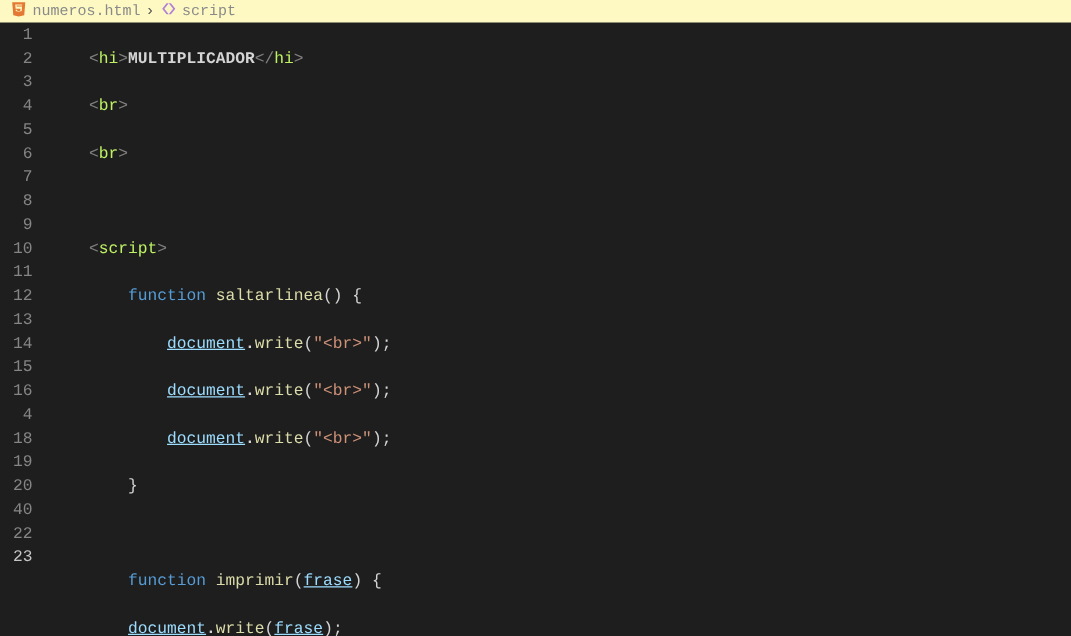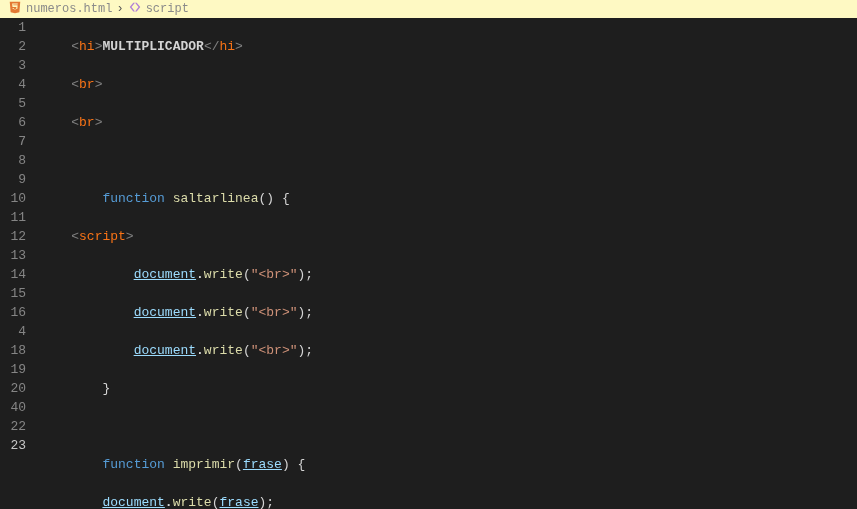--- a/index.html
+++ b/index.html
@@ -36,21 +36,21 @@
     flex-shrink: 0;
   }
   .gutter div { height: 19px; }
   .code {
     white-space: pre;
     position: relative;
   }
   .code-line { height: 19px; }
   
   .punct { color: #808080; }
-  .tag { color: #f97316; }
+  .tag { color: #bef264; }
   .text { color: #d4d4d4; font-weight: bold; }
   .keyword { color: #569cd6; }
   .func { color: #dcdcaa; }
   .ident { color: #9cdcfe; text-decoration: underline; }
   .str { color: #ce9178; }
   .paren { color: #d4d4d4; }
 </style>
 </head>
 <body>
 
@@ -95,22 +95,22 @@
     <div>40</div>
     <div>22</div>
     <div style="color:#c6c6c6">23</div>
   </div>
 
   <div class="code">
 <div class="code-line">    <span class="punct">&lt;</span><span class="tag">hi</span><span class="punct">&gt;</span><span class="text">MULTIPLICADOR</span><span class="punct">&lt;/</span><span class="tag">hi</span><span class="punct">&gt;</span></div>
 <div class="code-line">    <span class="punct">&lt;</span><span class="tag">br</span><span class="punct">&gt;</span></div>
 <div class="code-line">    <span class="punct">&lt;</span><span class="tag">br</span><span class="punct">&gt;</span></div>
 <div class="code-line"></div>
+<div class="code-line">    <span class="punct">&lt;</span><span class="tag">script</span><span class="punct">&gt;</span></div>
 <div class="code-line">        <span class="keyword">function</span> <span class="func">saltarlinea</span><span class="paren">() </span><span class="paren">{</span></div>
-<div class="code-line">    <span class="punct">&lt;</span><span class="tag">script</span><span class="punct">&gt;</span></div>
 <div class="code-line">            <span class="ident">document</span><span class="text">.</span><span class="func">write</span><span class="paren">(</span><span class="str">"&lt;br&gt;"</span><span class="paren">);</span></div>
 <div class="code-line">            <span class="ident">document</span><span class="text">.</span><span class="func">write</span><span class="paren">(</span><span class="str">"&lt;br&gt;"</span><span class="paren">);</span></div>
 <div class="code-line">            <span class="ident">document</span><span class="text">.</span><span class="func">write</span><span class="paren">(</span><span class="str">"&lt;br&gt;"</span><span class="paren">);</span></div>
 <div class="code-line">        <span class="paren">}</span></div>
 <div class="code-line"></div>
 <div class="code-line">        <span class="keyword">function</span> <span class="func">imprimir</span><span class="paren">(</span><span class="ident">frase</span><span class="paren">) </span><span class="paren">{</span></div>
 <div class="code-line">        <span class="ident">document</span><span class="text">.</span><span class="func">write</span><span class="paren">(</span><span class="ident">frase</span><span class="paren">);</span></div>
 
 
 

